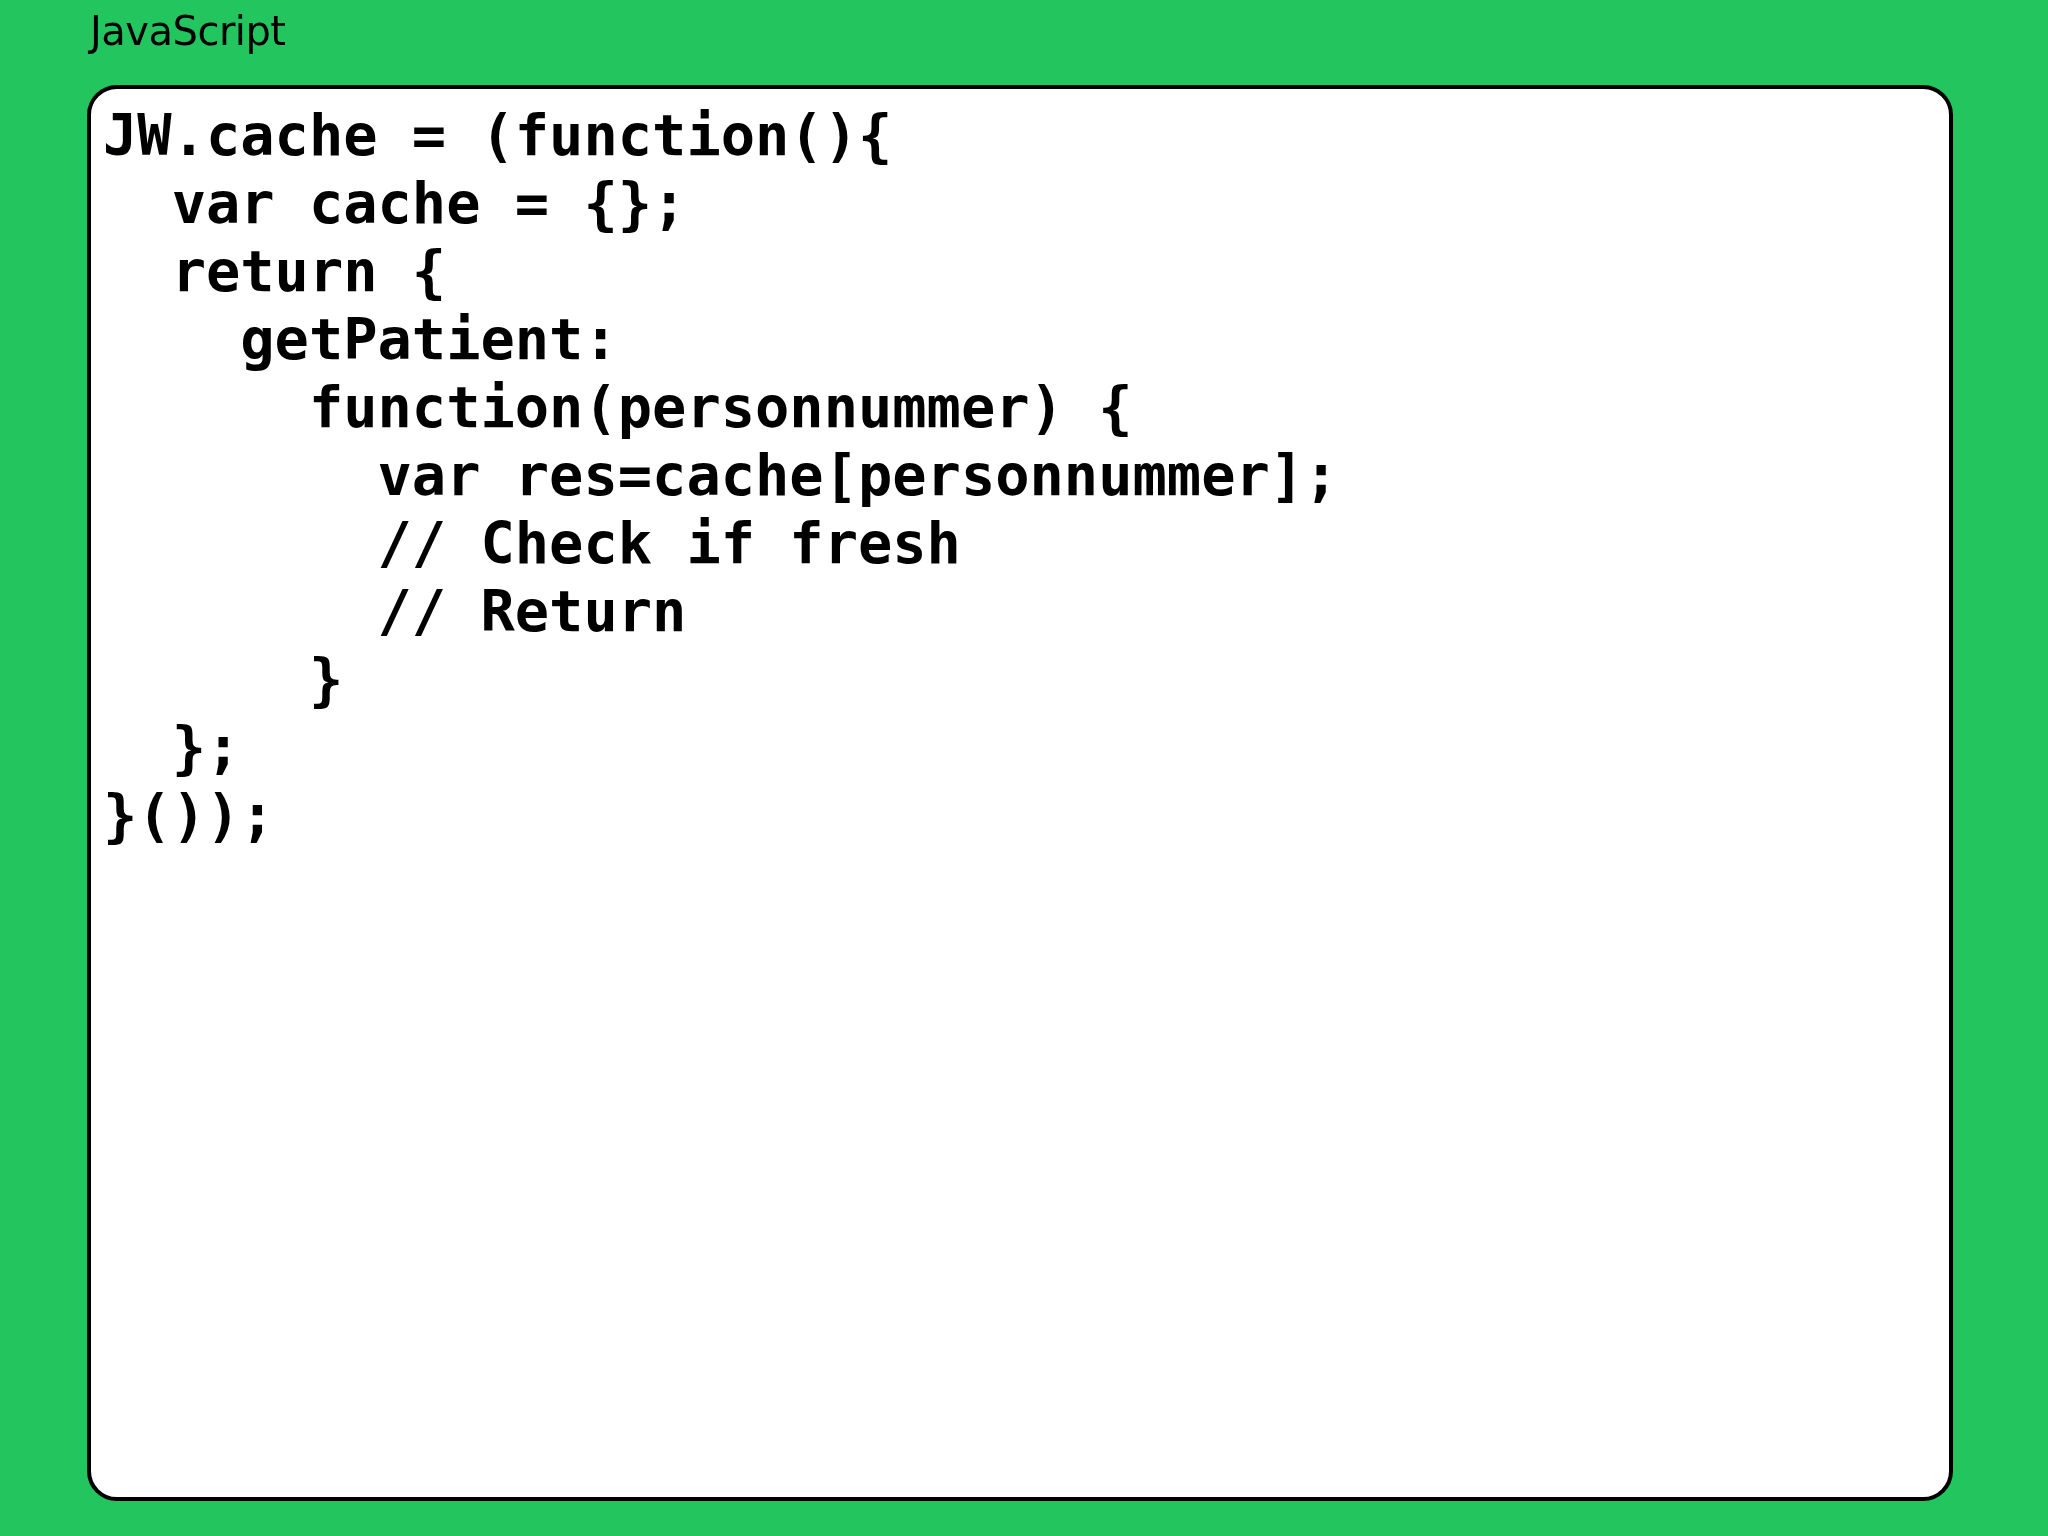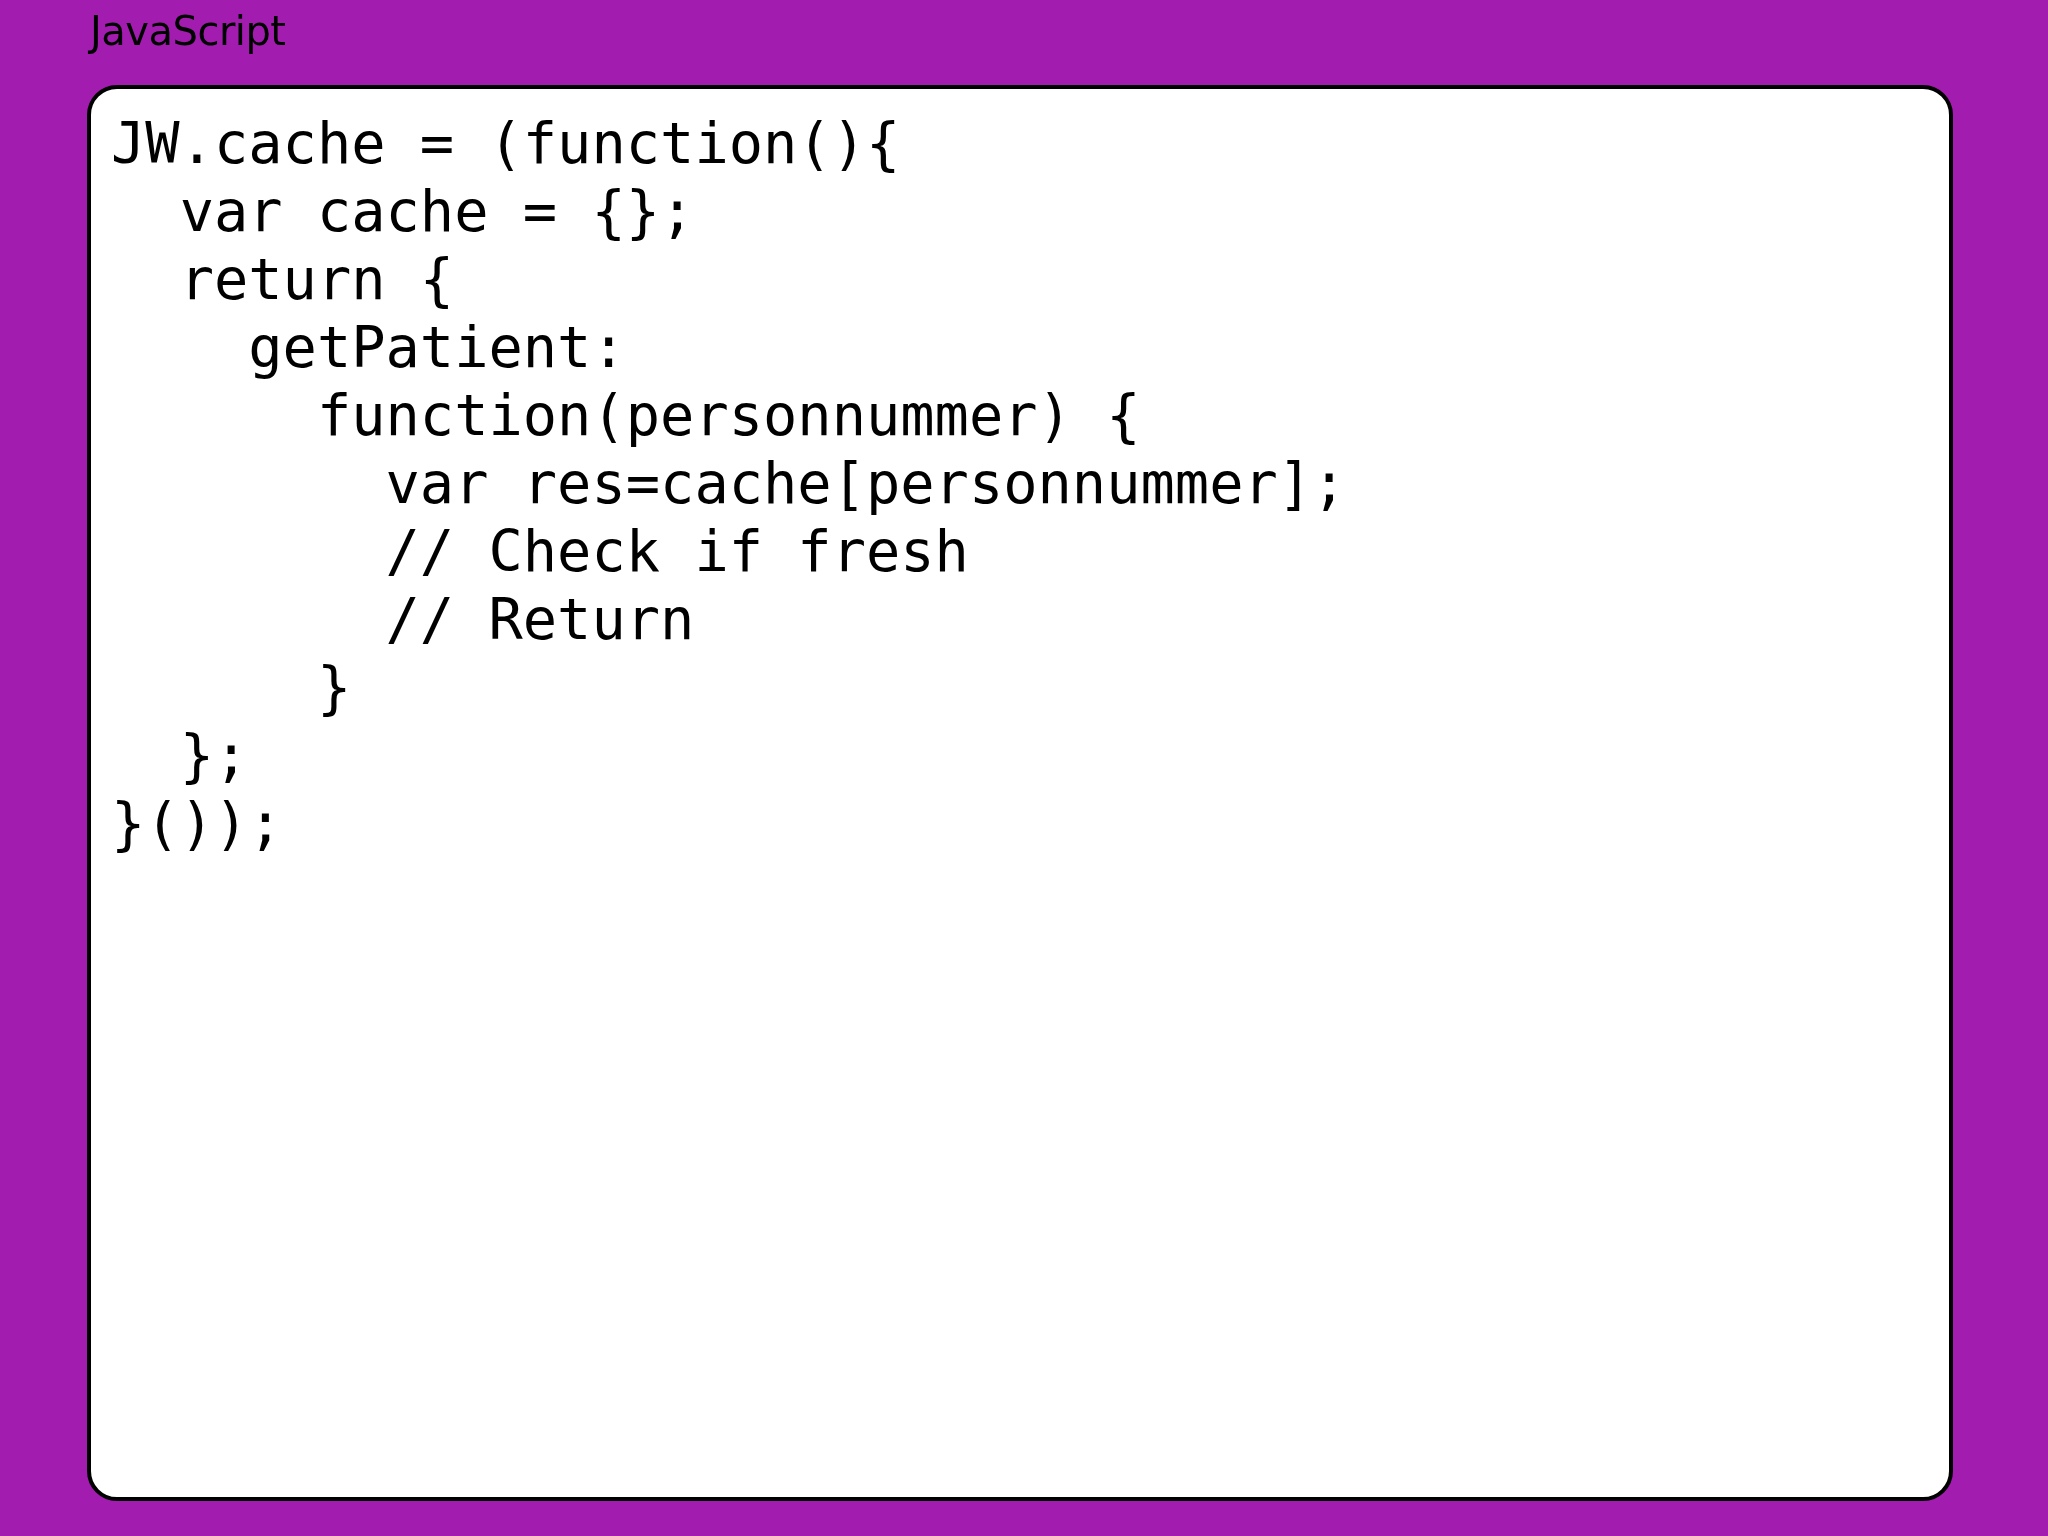--- a/index.html
+++ b/index.html
@@ -13,21 +13,21 @@
     height: 1536px;
     overflow: hidden;
     font-family: "Liberation Sans", sans-serif;
     -webkit-font-smoothing: antialiased;
   }
 
   .slide {
     position: relative;
     width: 2048px;
     height: 1536px;
-    background: #a21caf;
+    background: #22c55e;
   }
 
   
   .lang-label {
     position: absolute;
     left: 90px;
     top: 6px;
     font-family: "DejaVu Sans", "Liberation Sans", sans-serif;
     font-size: 40px;
     line-height: 50px;
@@ -49,26 +49,26 @@
     border-radius: 30px;
     background: #ffffff;
     overflow: hidden;
   }
 
   .code-block {
     position: absolute;
     left: 8px;
     top: 8px;
     right: 0;
-    margin: 12px;
+    margin: 4px;
     padding: 0;
     font-family: "DejaVu Sans Mono", "Liberation Mono", monospace;
     font-size: 57px;
     line-height: 68px;
-    font-weight: 400;
+    font-weight: 700;
     color: #000000;
     white-space: pre;
     letter-spacing: 0px;
   }
 
   .code-line {
     display: block;
     height: 68px;
     white-space: pre;
   }

